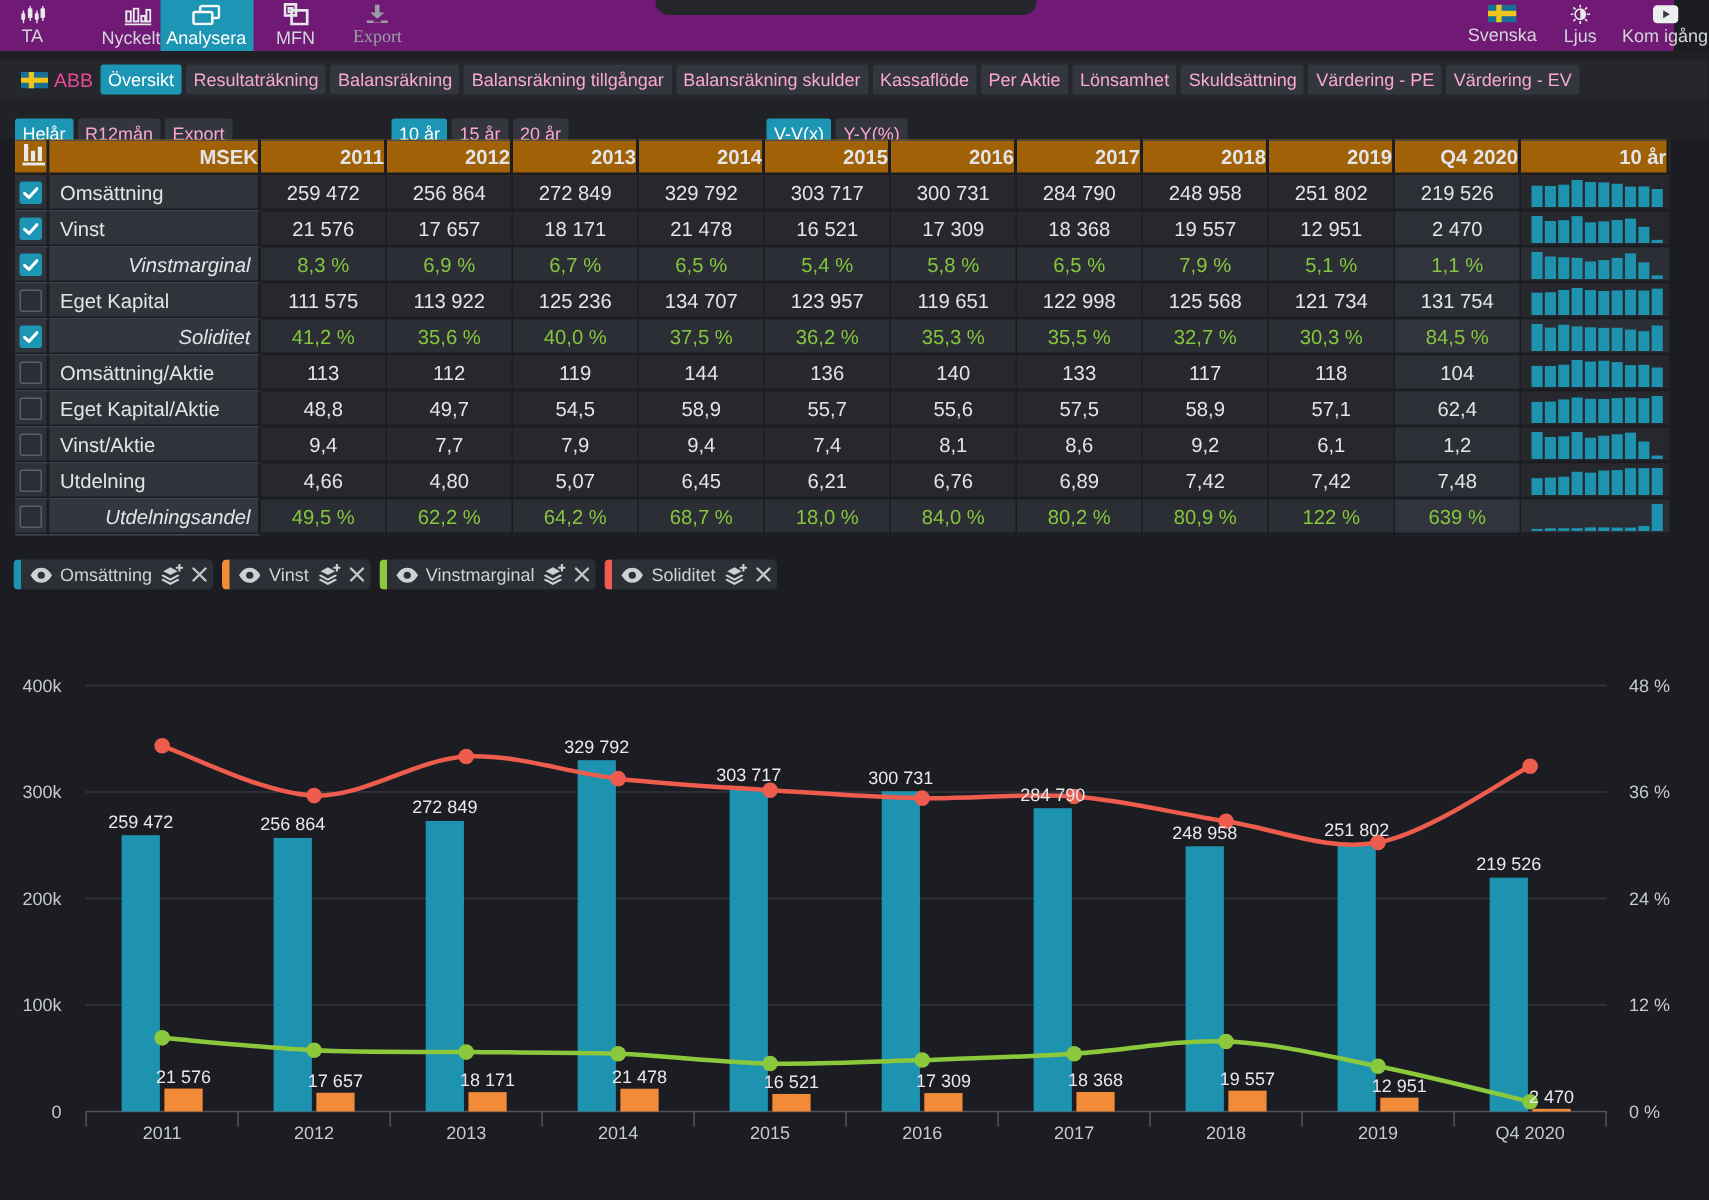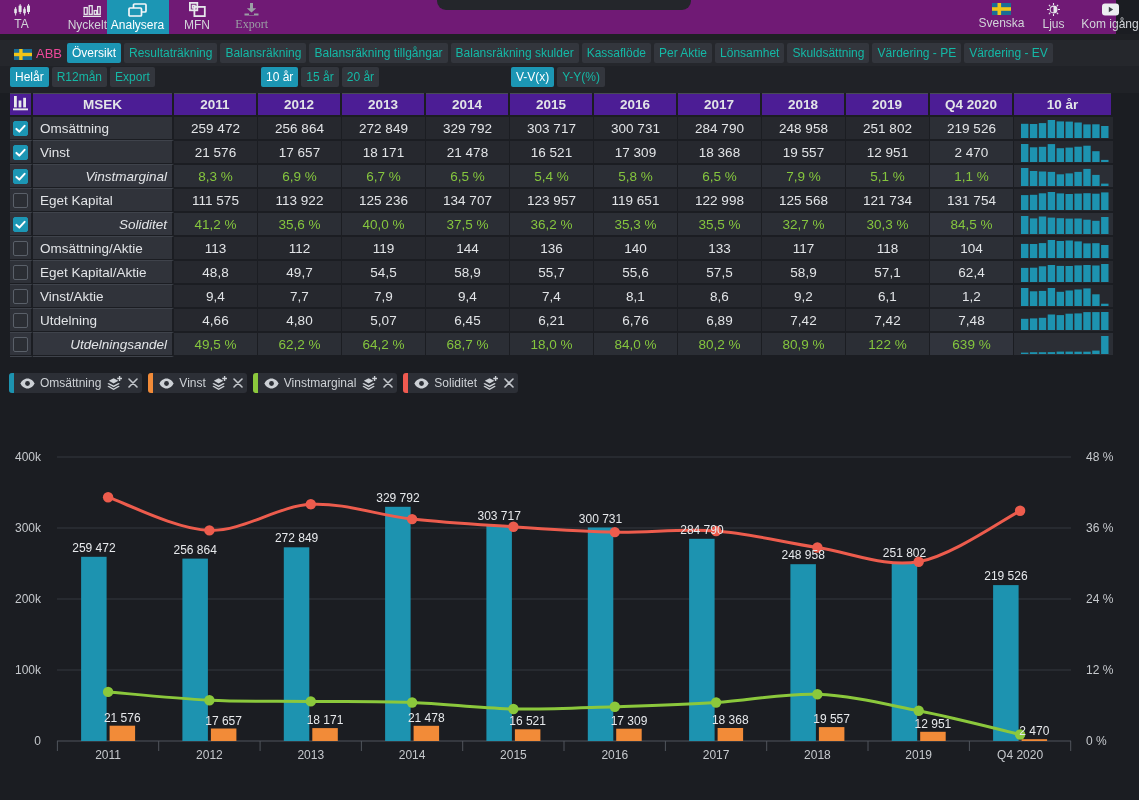--- a/index.html
+++ b/index.html
@@ -9,35 +9,35 @@
 .tb-item .ic { display:block; margin:4px auto 0; }
 .tb-item .ic svg { display:block; margin:0 auto; }
 .tb-item .lb { display:block; line-height:13px; margin-top:2px; }
 .tb-sel { background:#1c96b4; color:#fff; }
 .tb-dim { color:#9b9fa5;font-family:Liberation Serif, serif; }
 .searchbox { position:absolute; left:437px; top:0; width:254px; height:10px; background:#24262b; border-radius:0 0 9px 9px; }
 .row2a { position:absolute; left:0; top:34px; width:1139px; height:6px; background:#1e2024; }
 .row2 { position:absolute; left:0; top:40px; width:1139px; height:26px; background:#25272c; }
 .row3 { position:absolute; left:0; top:66px; width:1139px; height:27px; background:#202227; }
 .btn { display:inline-block; height:20px; line-height:20px; border-radius:2px; background:#33363d;
-  color:#14b8a6; font-size:12px; padding:0 5px; vertical-align:top; }
+  color:#f9a8d4; font-size:12px; padding:0 5px; vertical-align:top; }
 .btn.sel { background:#1c96b4; color:#fff; }
 .abb { position:absolute; left:14px; top:46px; }
 .abbtxt { position:absolute; left:36px; top:46px; color:#ec4899; font-size:13px; }
 .tabs { position:absolute; left:67px; top:43px; white-space:nowrap; }
 .tabs .btn { margin-right:3px; }
 .p1 { position:absolute; left:10px; top:67px; white-space:nowrap; }
 .p2 { position:absolute; left:261px; top:67px; white-space:nowrap; }
 .p3 { position:absolute; left:511px; top:67px; white-space:nowrap; }
-.p1 .btn, .p2 .btn, .p3 .btn { margin-right:3px; }
+.p1 .btn, .p2 .btn, .p3 .btn { margin-right:3px;margin-top:12px; }
 table.main { position:absolute; left:10px; top:93px; border-collapse:separate; border-spacing:0;
   table-layout:fixed; width:1103px; }
 table.main td, table.main th { height:24px; font-size:13.5px; color:#e2e4e7; overflow:hidden;
   white-space:nowrap; }
-th { background:#4c1d95; color:#e8eaed; font-size:14px; font-weight:bold; text-align:center;
+th { background:#a16207; color:#e8eaed; font-size:14px; font-weight:bold; text-align:right;
   border-right:2px solid #1b1d22; border-bottom:2px solid #1b1d22; box-shadow: inset 0 1px 0 #474b54; }
 td.cc { background:#2e3138; text-align:center; border-right:2px solid #1b1d22;
   border-bottom:1px solid #3f434b; box-shadow: inset 0 -2px 0 -1px #1b1d22; }
 td.lc { background:#30333a; padding-left:7px; border-right:2px solid #1b1d22;
   border-bottom:1px solid #3f434b; box-shadow: inset 0 -2px 0 -1px #1b1d22; }
 td.lc.il { font-style:italic; text-align:right; padding-right:5px; }
 td.vc { background:#26282e; text-align:center; border-right:1px solid #1b1d22;
   border-bottom:2px solid #1b1d22; }
 td.vc.q4 { background:#2c2f36; }
 td.vc.gr { color:#85c63e; }

